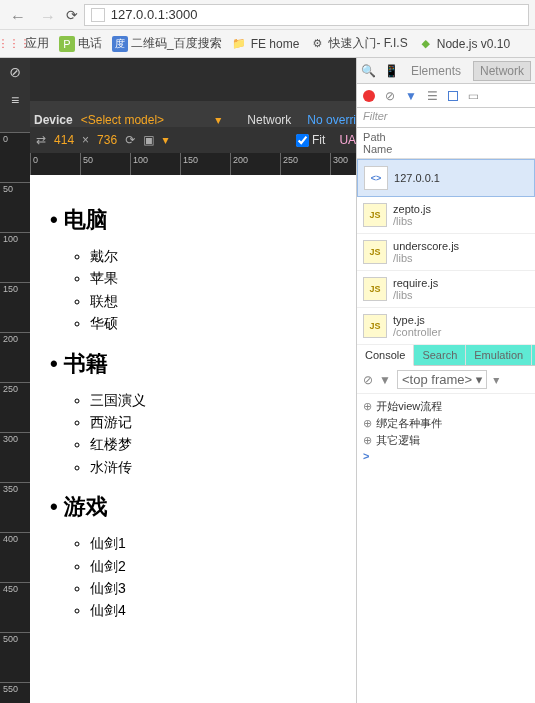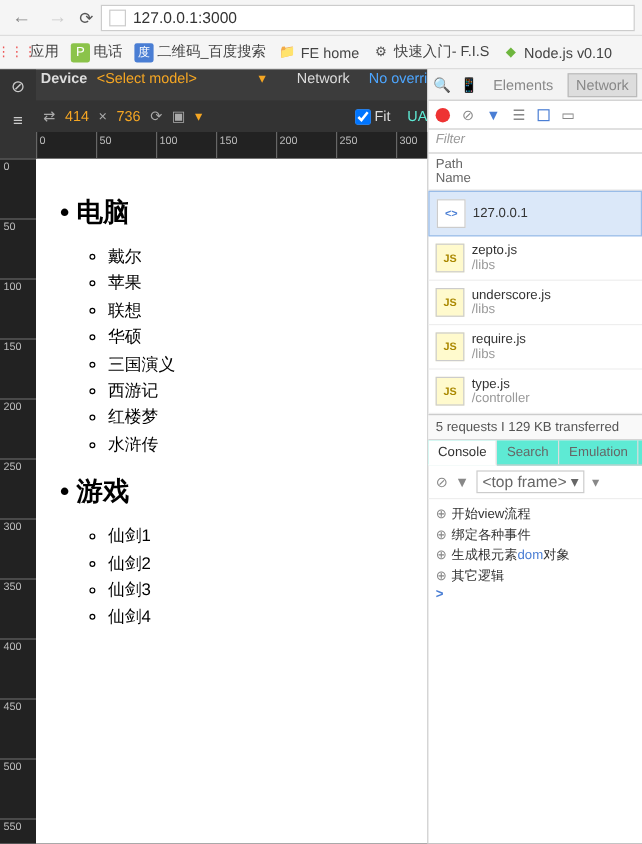--- a/index.html
+++ b/index.html
@@ -24,31 +24,31 @@
 .bm-node { color: #6eb63e; }
 
 
 .main { display: flex; height: calc(703px - 58px); }
 
 
 .left-col { width: 375px; display: flex; flex-direction: column; background: #2d2d2d; }
 .left-strip { width: 30px; background: #333; position: absolute; left: 0; top: 58px; bottom: 0; display: flex; flex-direction: column; align-items: center; padding-top: 6px; gap: 12px; color: #ccc; }
 .strip-ico { font-size: 14px; cursor: pointer; }
 
-.device-bar { height: 26px; background: #3c3c3c; display: flex; align-items: flex-start; padding-left: 34px; gap: 8px; font-size: 12px; }
+.device-bar { height: 26px; background: #3c3c3c; display: flex; align-items: flex-end; padding-left: 34px; gap: 8px; font-size: 12px; margin-top: 43px; }
 .device-label { color: #ddd; font-weight: bold; }
 .device-select { color: #f5a623; }
 .device-chev { color: #f5a623; margin-left: auto; margin-right: 10px; }
 .net-tab { color: #ddd; padding: 0 8px; }
 .net-val { color: #4da6ff; }
 
 .dim-bar { height: 26px; background: #333; display: flex; align-items: center; padding-left: 36px; gap: 8px; font-size: 12px; color: #aaa; }
 .dim-v { color: #f5a623; }
 .fit-check { display: flex; align-items: center; gap: 3px; margin-left: auto; margin-right: 6px; color: #ddd; }
-.ua-lbl { color: #5eead4; }
+.ua-lbl { color: #f9a8d4; }
 
 
 .ruler-h { height: 22px; background: #222; position: relative; margin-left: 30px; }
 .ruler-h .tick { position: absolute; top: 0; height: 100%; border-left: 1px solid #666; font-size: 9px; color: #bbb; padding-left: 2px; padding-top: 2px; }
 .ruler-v { width: 30px; background: #222; position: absolute; left: 0; top: 132px; bottom: 0; }
 .ruler-v .tick { position: absolute; left: 0; width: 100%; border-top: 1px solid #666; font-size: 9px; color: #bbb; padding-left: 3px; padding-top: 1px; }
 
 
 .viewport { flex: 1; background: #fff; margin-left: 30px; padding: 16px 12px; overflow: hidden; color: #000; }
 .viewport h2 { font-size: 22px; font-weight: bold; margin: 14px 0 10px 8px; }
@@ -191,20 +191,21 @@
       </div>
 
     <div class="viewport" id="viewport">
         <h2>电脑</h2>
         <ul class="sub-list">
           <li>戴尔</li>
           <li>苹果</li>
           <li>联想</li>
           <li>华硕</li>
         </ul>
+        <h2>书籍</h2>
         <ul class="sub-list">
           <li>三国演义</li>
           <li>西游记</li>
           <li>红楼梦</li>
           <li>水浒传</li>
         </ul>
         <h2>游戏</h2>
         <ul class="sub-list">
           <li>仙剑1</li>
           <li>仙剑2</li>
@@ -264,33 +265,31 @@
           </div>
         </div>
         <div class="req-item">
           <div class="req-ico js">JS</div>
           <div class="req-txt">
             <div class="nm">type.js</div>
             <div class="pt">/controller</div>
           </div>
         </div>
       </div>
-    <div class="req-summary">5 requests I 129 KB transferred</div>
     <div class="console-tabs">
       <div class="ct active">Console</div>
       <div class="ct">Search</div>
       <div class="ct">Emulation</div>
     </div>
     <div class="console-bar">
       <span class="tb-ico">⊘</span>
       <span class="tb-ico">▼</span>
       <span class="frame-sel"><span>&lt;top frame&gt;</span> ▾</span>
       <span class="tb-ico">▾</span>
     </div>
     <div class="console-body" id="console-body">
         <div class="log-line"><span class="expand">⊕</span>开始view流程</div>
         <div class="log-line"><span class="expand">⊕</span>绑定各种事件</div>
-        <div class="log-line"><span class="expand">⊕</span>生成根元素<span class="dom-word">dom</span>对象</div>
         <div class="log-line"><span class="expand">⊕</span>其它逻辑</div>
         <div class="log-line"><span class="prompt">&gt;</span></div>
       </div>
   </div>
 </div>
 
 </body></html>

